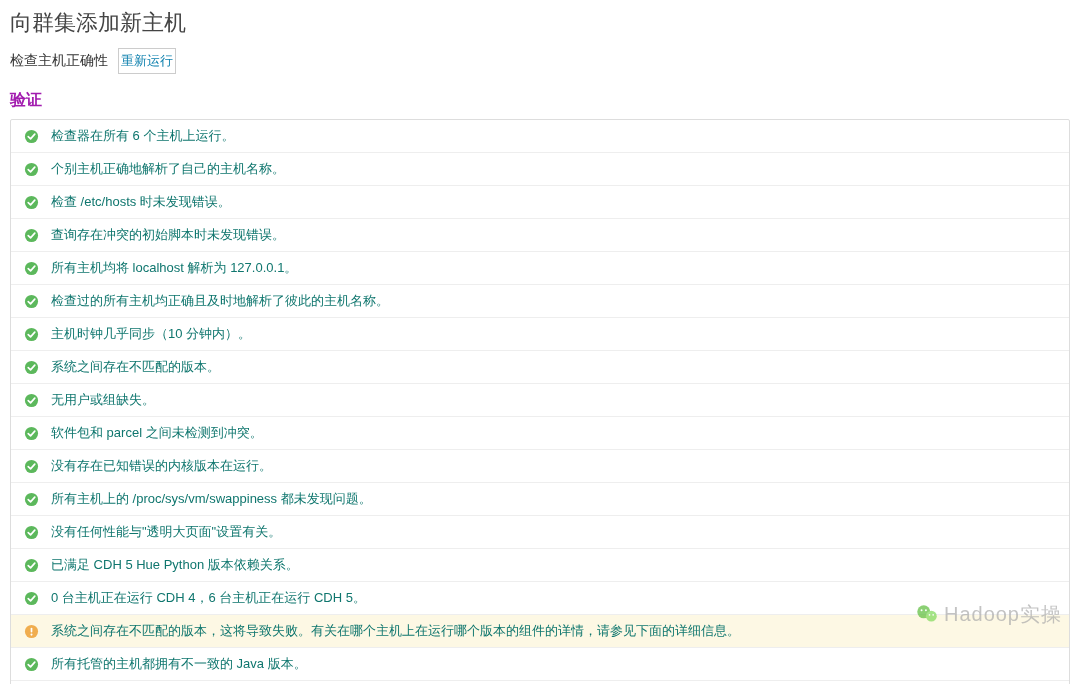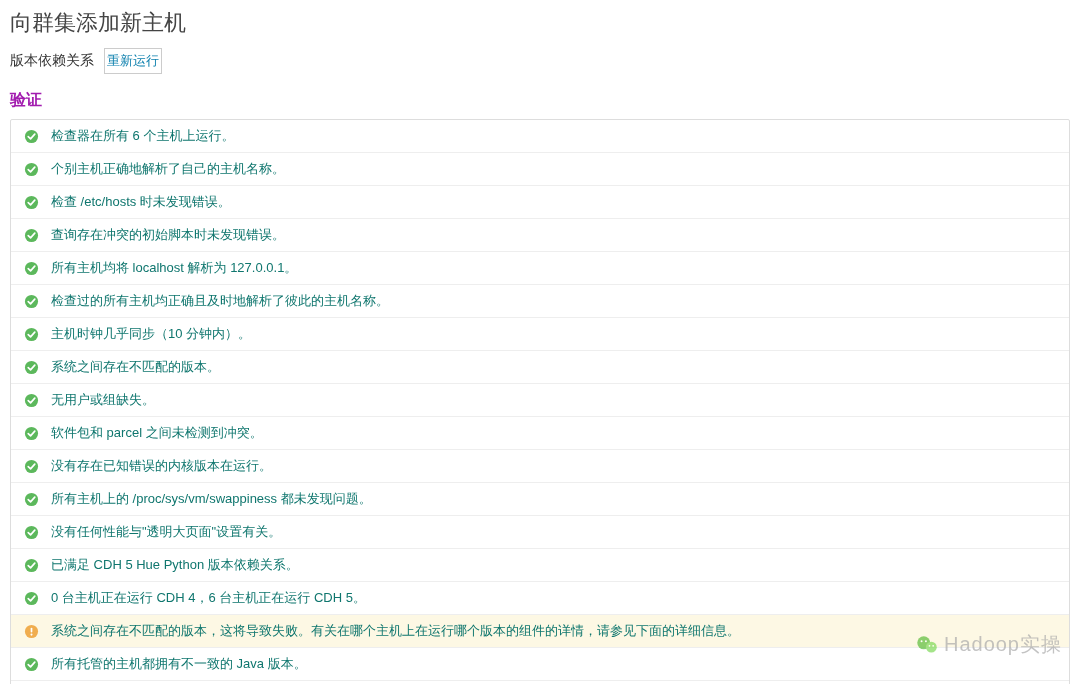--- a/index.html
+++ b/index.html
@@ -61,24 +61,24 @@
       align-items: center;
       justify-content: center;
     }
     .check-item.status-warn {
       background: #fdf8e4;
       align-items: center;
     }
     .watermark {
       position: fixed;
       right: 18px;
-      bottom: 26px;
+      bottom: 56px;
       opacity: 0.7;
       display: flex;
-      align-items: center;
+      align-items: flex-start;
       gap: 4px;
       pointer-events: none;
     }
     .watermark-icon {
       width: 26px; height: 26px;
       display: inline-flex; align-items: center; justify-content: center;
       font-size: 20px; color: #2a2;
     }
     .watermark-text {
       font-size: 20px;
@@ -86,21 +86,21 @@
       font-weight: 500;
       letter-spacing: 1px;
     }
   </style>
 </head>
 <body>
 
 <h1 class="page-title">向群集添加新主机</h1>
 
 <div class="subheader">
-  <span class="subheader-text">版本依赖关系</span>
+  <span class="subheader-text">检查主机正确性</span>
   <button class="rerun-btn">重新运行</button>
 </div>
 
 <h2 class="section-title">验证</h2>
 
 <div class="check-list" id="check-list">
     <div class="check-item status-ok">
       <span class="icon">
         <svg viewBox="0 0 16 16" width="15" height="15">
           <circle cx="8" cy="8" r="7" fill="#5cb85c"></circle>

